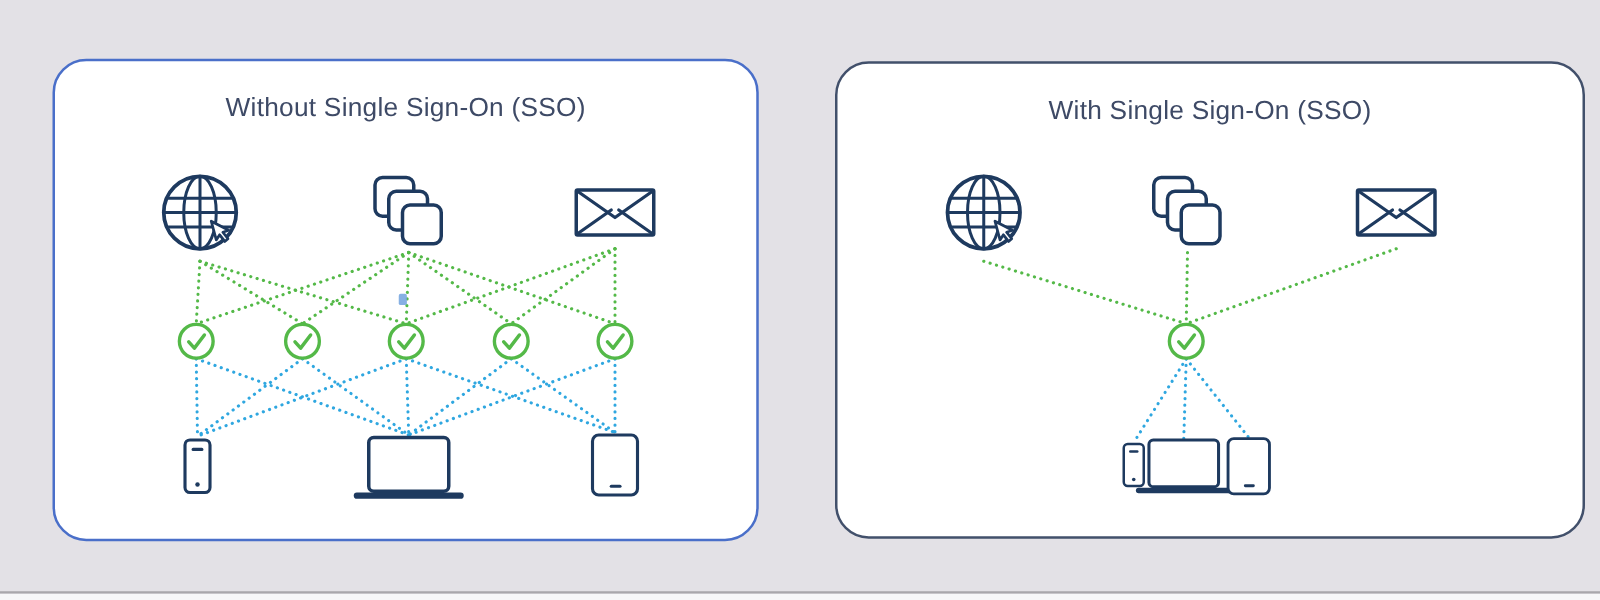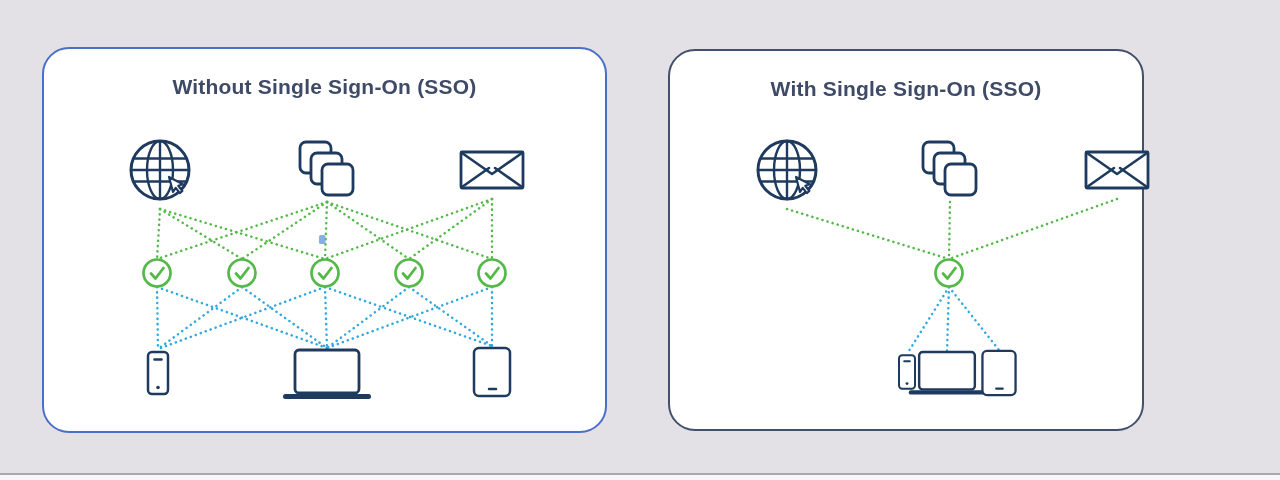--- a/index.html
+++ b/index.html
@@ -6,23 +6,23 @@
     --pageBg:#e3e1e6; --panelBg:#ffffff; --navy:#1e3a5f; --text:#3e4a66;
     --green:#54b948; --blue:#2fa7e0; --borderLeft:#4a6fc9; --borderRight:#42506b;
     --bottomLine:#a9a7ac; --bottomStrip:#f7f7f9;
   }
   html,body{margin:0;padding:0;}
   body{width:1280px;height:480px;overflow:hidden;background:var(--pageBg);
        font-family:"Liberation Sans",sans-serif;}
   .stage{position:relative;width:1280px;height:480px;}
   .panel{position:absolute;background:var(--panelBg);border-radius:27px;box-sizing:border-box;}
   .panel-left{left:42px;top:47px;width:565px;height:386px;border:2px solid var(--borderLeft);}
-  .panel-right{left:668px;top:49px;width:476px;height:382px;border:2px solid var(--borderRight);}
+  .panel-right{left:668px;top:49px;width:600px;height:382px;border:2px solid var(--borderRight);}
   .panel h2{position:absolute;left:0;right:0;top:26px;margin:0;text-align:center;
-            font-size:21px;font-weight:700;color:var(--text);letter-spacing:.2px;}
+            font-size:21px;font-weight:400;color:var(--text);letter-spacing:.2px;}
   .diagram{position:absolute;left:0;top:0;}
   use,symbol{overflow:visible;}
   .edge{fill:none;stroke-linecap:round;}
   .edge-green{stroke:var(--green);stroke-width:2.5;stroke-dasharray:0.1 5.2;}
   .edge-blue{stroke:var(--blue);stroke-width:2.5;stroke-dasharray:0.1 5.2;}
   .stroke-ic{fill:#fff;stroke:var(--navy);stroke-width:2.8;stroke-linejoin:round;}
   .line-ic{fill:none;stroke:var(--navy);stroke-width:2.6;stroke-linecap:round;stroke-linejoin:round;}
   .fill-ic{fill:var(--navy);stroke:none;}
   .globe-o{fill:#fff;stroke:var(--navy);stroke-width:3;}
   .globe-g{fill:none;stroke:var(--navy);stroke-width:2.4;}

